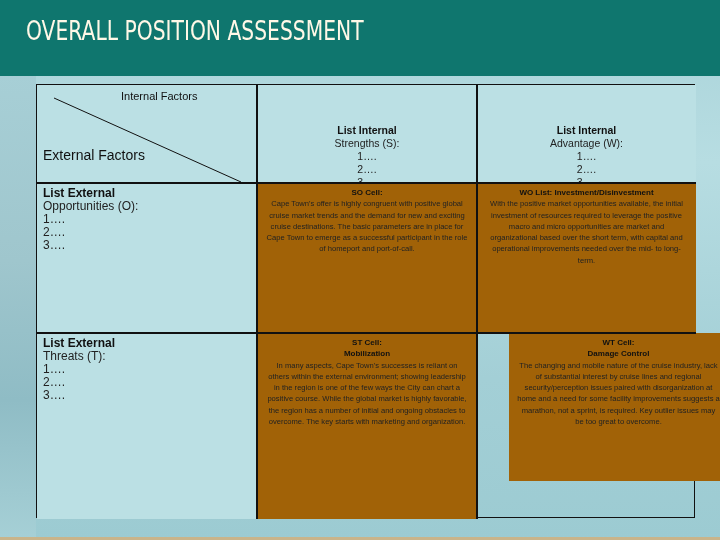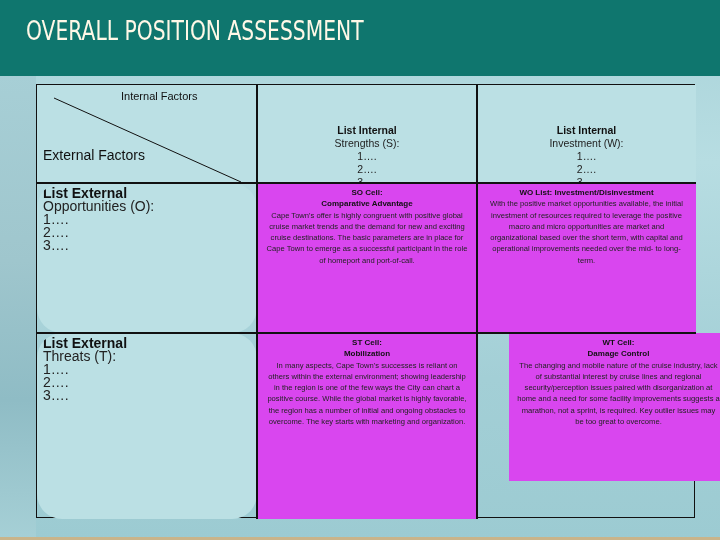--- a/index.html
+++ b/index.html
@@ -27,38 +27,38 @@
       position: absolute; left: 0; top: 537px; width: 720px; height: 3px; background: #c9b48a;
     }
     .grid {
       position: absolute; left: 36px; top: 84px; width: 659px; height: 434px;
       border: 1.5px solid #111; box-sizing: border-box; padding-left: 48px;
     }
     .cell {
       position: absolute; box-sizing: border-box; overflow: hidden;
     }
     .blue { background: #bbe0e4; }
-    .white { background: #d946ef; }
+    .white { background: #a16207; }
     .vline { position: absolute; width: 1.5px; background: #111; }
     .hline { position: absolute; height: 1.5px; background: #111; }
     .corner-int {
       position: absolute; left: 84px; top: 5px; font-size: 11px; color: #111;
     }
     .corner-ext {
       position: absolute; left: 6px; top: 62px; font-size: 14px; color: #111;
     }
     .diag {
       position: absolute; left: 0; top: 0;
     }
     .head-cell {
       text-align: center; font-size: 10.5px; color: #222; line-height: 13px; padding-top: 3px;
     }
     .head-cell .bold { font-weight: bold; color: #111; margin-top: 36px; }
     .side-cell {
-      font-size: 14px; color: #222; line-height: 13px; padding: 4px 6px; border-radius: 25px;
+      font-size: 12px; color: #222; line-height: 13px; padding: 4px 6px;
     }
     .side-cell .bold { font-weight: bold; color: #111; }
     .body-cell {
       text-align: center; font-size: 7.6px; color: #222; line-height: 11.3px; padding: 4px 8px;
     }
     .body-cell .cell-title { font-weight: bold; color: #111; font-size: 8px; }
     .body-cell .cell-sub { font-weight: bold; color: #111; font-size: 8px; }
   </style>
 </head>
 <body>
@@ -82,21 +82,21 @@
   <div class="cell blue head-cell" style="left:220px;top:0;width:220px;height:98px;">
     <div class="bold">List Internal</div>
     <div>Strengths (S):</div>
     <div>1….</div>
     <div>2….</div>
     <div>3….</div>
   </div>
 
   <div class="cell blue head-cell" style="left:440px;top:0;width:219px;height:98px;">
     <div class="bold">List Internal</div>
-    <div>Investment (W):</div>
+    <div>Advantage (W):</div>
     <div>1….</div>
     <div>2….</div>
     <div>3….</div>
   </div>
 
   <div class="cell blue side-cell" style="left:0;top:98px;width:220px;height:150px;">
     <div class="bold">List External</div>
     <div>Opportunities (O):</div>
     <div>1….</div>
     <div>2….</div>
@@ -106,21 +106,20 @@
   <div class="cell blue side-cell" style="left:0;top:248px;width:220px;height:186px;">
     <div class="bold">List External</div>
     <div>Threats (T):</div>
     <div>1….</div>
     <div>2….</div>
     <div>3….</div>
   </div>
 
   <div class="cell white body-cell" style="left:220px;top:98px;width:220px;height:150px;">
     <div class="cell-title">SO Cell:</div>
-    <div class="cell-sub">Comparative Advantage</div>
     <div>Cape Town's offer is highly congruent with positive global cruise market trends and the demand for new and exciting cruise destinations.  The basic parameters are in place for Cape Town to emerge as a successful participant in the role of homeport and port-of-call.</div>
   </div>
 
   <div class="cell white body-cell" style="left:440px;top:98px;width:219px;height:150px;">
     <div class="cell-title">WO List:  Investment/Disinvestment</div>
     <div>With the positive market opportunities available, the initial investment of resources required to leverage the positive macro and micro opportunities are market and organizational based over the short term, with capital and operational improvements needed over the mid- to long-term.</div>
   </div>
 
   <div class="cell white body-cell" style="left:220px;top:248px;width:220px;height:186px;">
     <div class="cell-title">ST Cell:</div>

